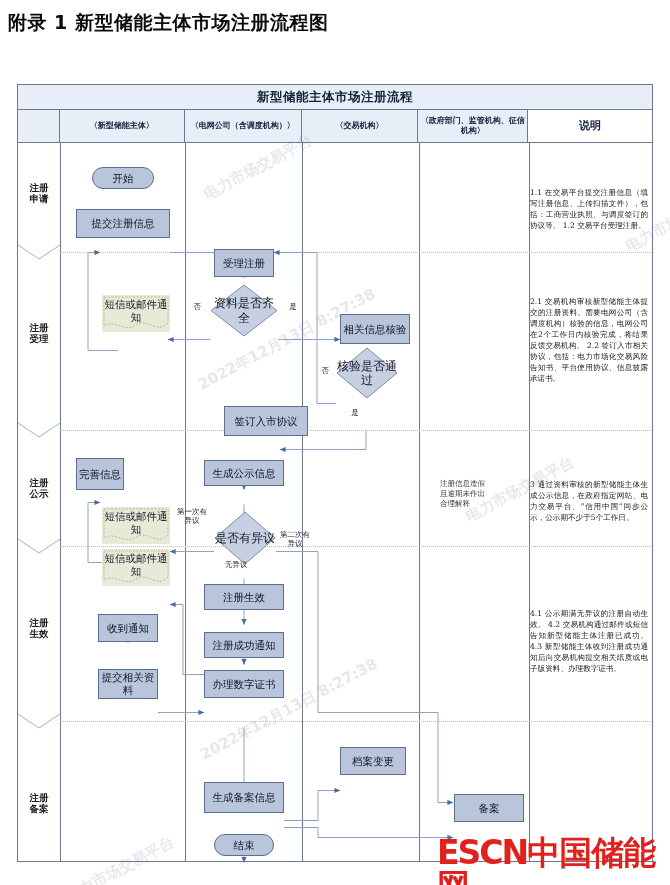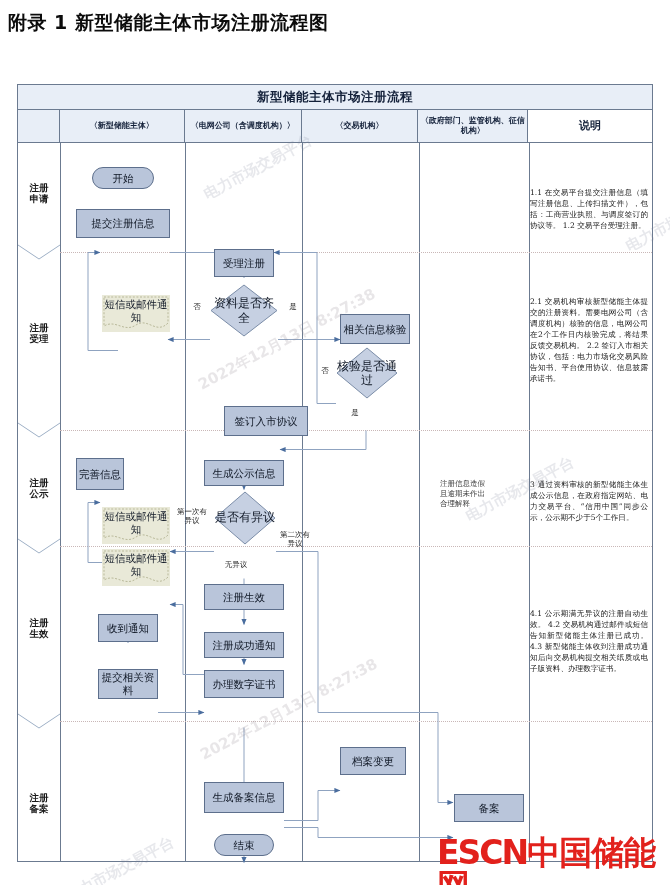--- a/index.html
+++ b/index.html
@@ -233,21 +233,21 @@
 
     <div class="node box" style="left:186px;top:317px;width:80px;height:26px;">生成公示信息</div>
 
     <div class="node note" style="left:84px;top:364px;width:68px;height:37px;">
       <svg viewBox="0 0 68 37" preserveAspectRatio="none">
         <path d="M2,2 H66 V28 C54,40 46,22 34,30 C22,38 14,24 2,31 Z" fill="#e9e9d8" stroke="#b9b99a" stroke-width="1" stroke-dasharray="2,1.6"></path>
       </svg>
       <div class="nt">短信或邮件通知</div>
     </div>
 
-    <div class="node diamond" style="left:196px;top:348px;width:62px;height:54px;font-family:Liberation Mono, monospace;">
+    <div class="node diamond" style="left:196px;top:368px;width:62px;height:54px;">
       <svg viewBox="0 0 62 54" preserveAspectRatio="none">
         <path d="M31,1 L61,27 L31,53 L1,27 Z" fill="#c6d0e2" stroke="#7b8da8" stroke-width="1"></path>
       </svg>
       <div class="dt">是否有异议</div>
     </div>
 
     <div class="edge-label" style="left:157px;top:365px;width:34px;">第一次有异议</div>
     <div class="edge-label" style="left:260px;top:388px;width:34px;">第二次有异议</div>
     <div class="edge-label" style="left:204px;top:418px;width:28px;">无异议</div>
 

